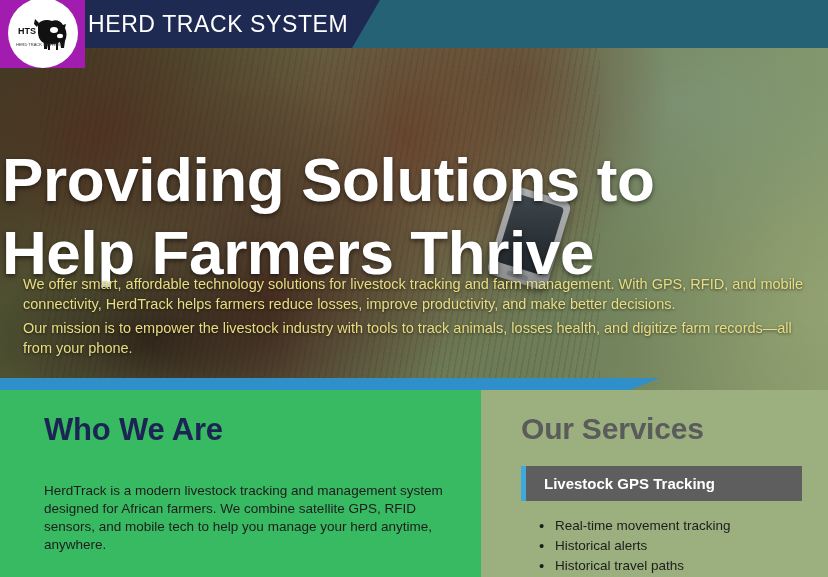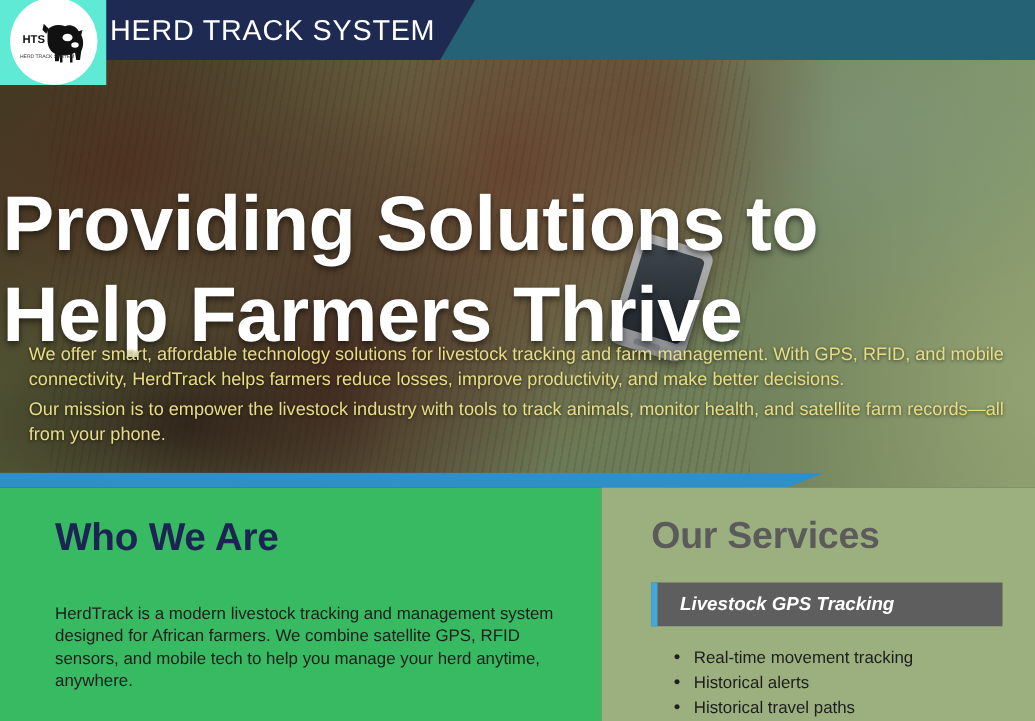--- a/index.html
+++ b/index.html
@@ -97,21 +97,21 @@
   .brand-title {
     position:absolute; left:88px; top:11px;
     font-size:23px; font-weight:400; letter-spacing:.6px;
     color:#ffffff;
     font-family:"Liberation Sans", sans-serif;
   }
 
   
   .logo-badge {
     position:absolute; left:0; top:0; width:85px; height:68px;
-    background:#5eead4;
+    background:#a21caf;
   }
   .logo-circle {
     position:absolute; left:8px; top:-2px; width:70px; height:70px;
     border-radius:50%;
     background:#ffffff;
     overflow:hidden;
   }
   .logo-circle svg { position:absolute; left:6px; top:12px; }
 
   
@@ -169,21 +169,21 @@
   }
   .service-card {
     position:absolute; left:40px; top:76px; width:281px; height:35px;
     background:#5e5e5e;
     display:flex; align-items:center;
   }
   .service-card .accent {
     width:5px; height:35px; background:#41a8dc; flex:0 0 5px;
   }
   .service-card .card-label {
-    margin-left:18px; font-size:15px; font-weight:bold; color:#ffffff;font-style:italic;
+    margin-left:18px; font-size:15px; font-weight:bold; color:#ffffff;
   }
   .service-list {
     position:absolute; left:50px; top:126px; width:290px;
     list-style:none;
   }
   .service-list li {
     position:relative; padding-left:24px;
     font-size:13.5px; line-height:20px; color:#1d1d1d;
   }
   .service-list li:before {
@@ -228,21 +228,21 @@
 
   <div class="brand-title">HERD TRACK SYSTEM</div>
 
   <div class="hero-heading">
     <span>Providing Solutions to</span>
     <span>Help Farmers Thrive</span>
   </div>
 
   <div class="hero-body">
     <p>We offer smart, affordable technology solutions for livestock tracking and farm management. With GPS, RFID, and mobile connectivity, HerdTrack helps farmers reduce losses, improve productivity, and make better decisions.</p>
-    <p>Our mission is to empower the livestock industry with tools to track animals, monitor health, and satellite farm records—all from your phone.</p>
+    <p>Our mission is to empower the livestock industry with tools to track animals, losses health, and digitize farm records—all from your phone.</p>
   </div>
 
   <div class="divider">
     <div class="blue"></div>
   </div>
 
   <div class="panel-who">
     <div class="who-title">Who We Are</div>
     <div class="who-body">HerdTrack is a modern livestock tracking and management system designed for African farmers. We combine satellite GPS, RFID sensors, and mobile tech to help you manage your herd anytime, anywhere.</div>
   </div>

